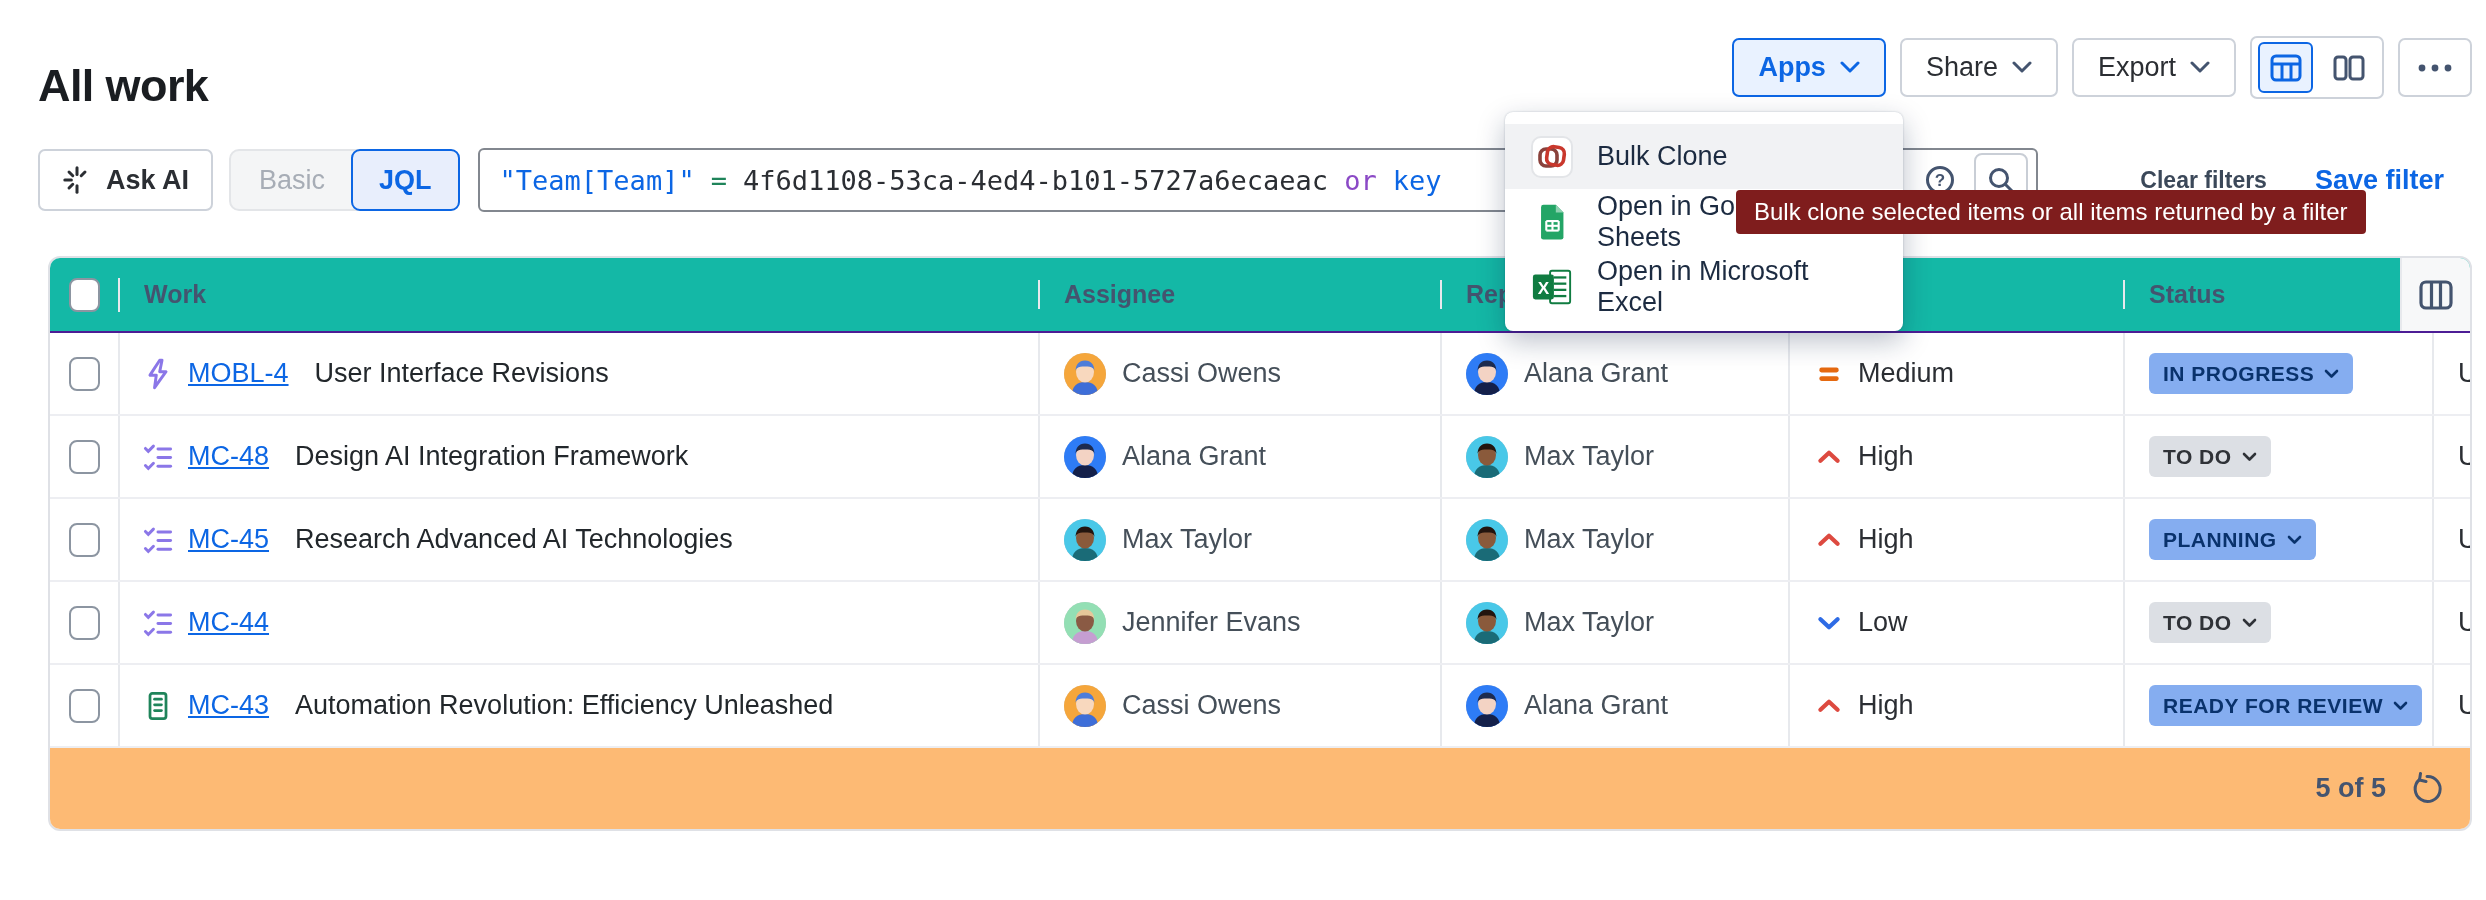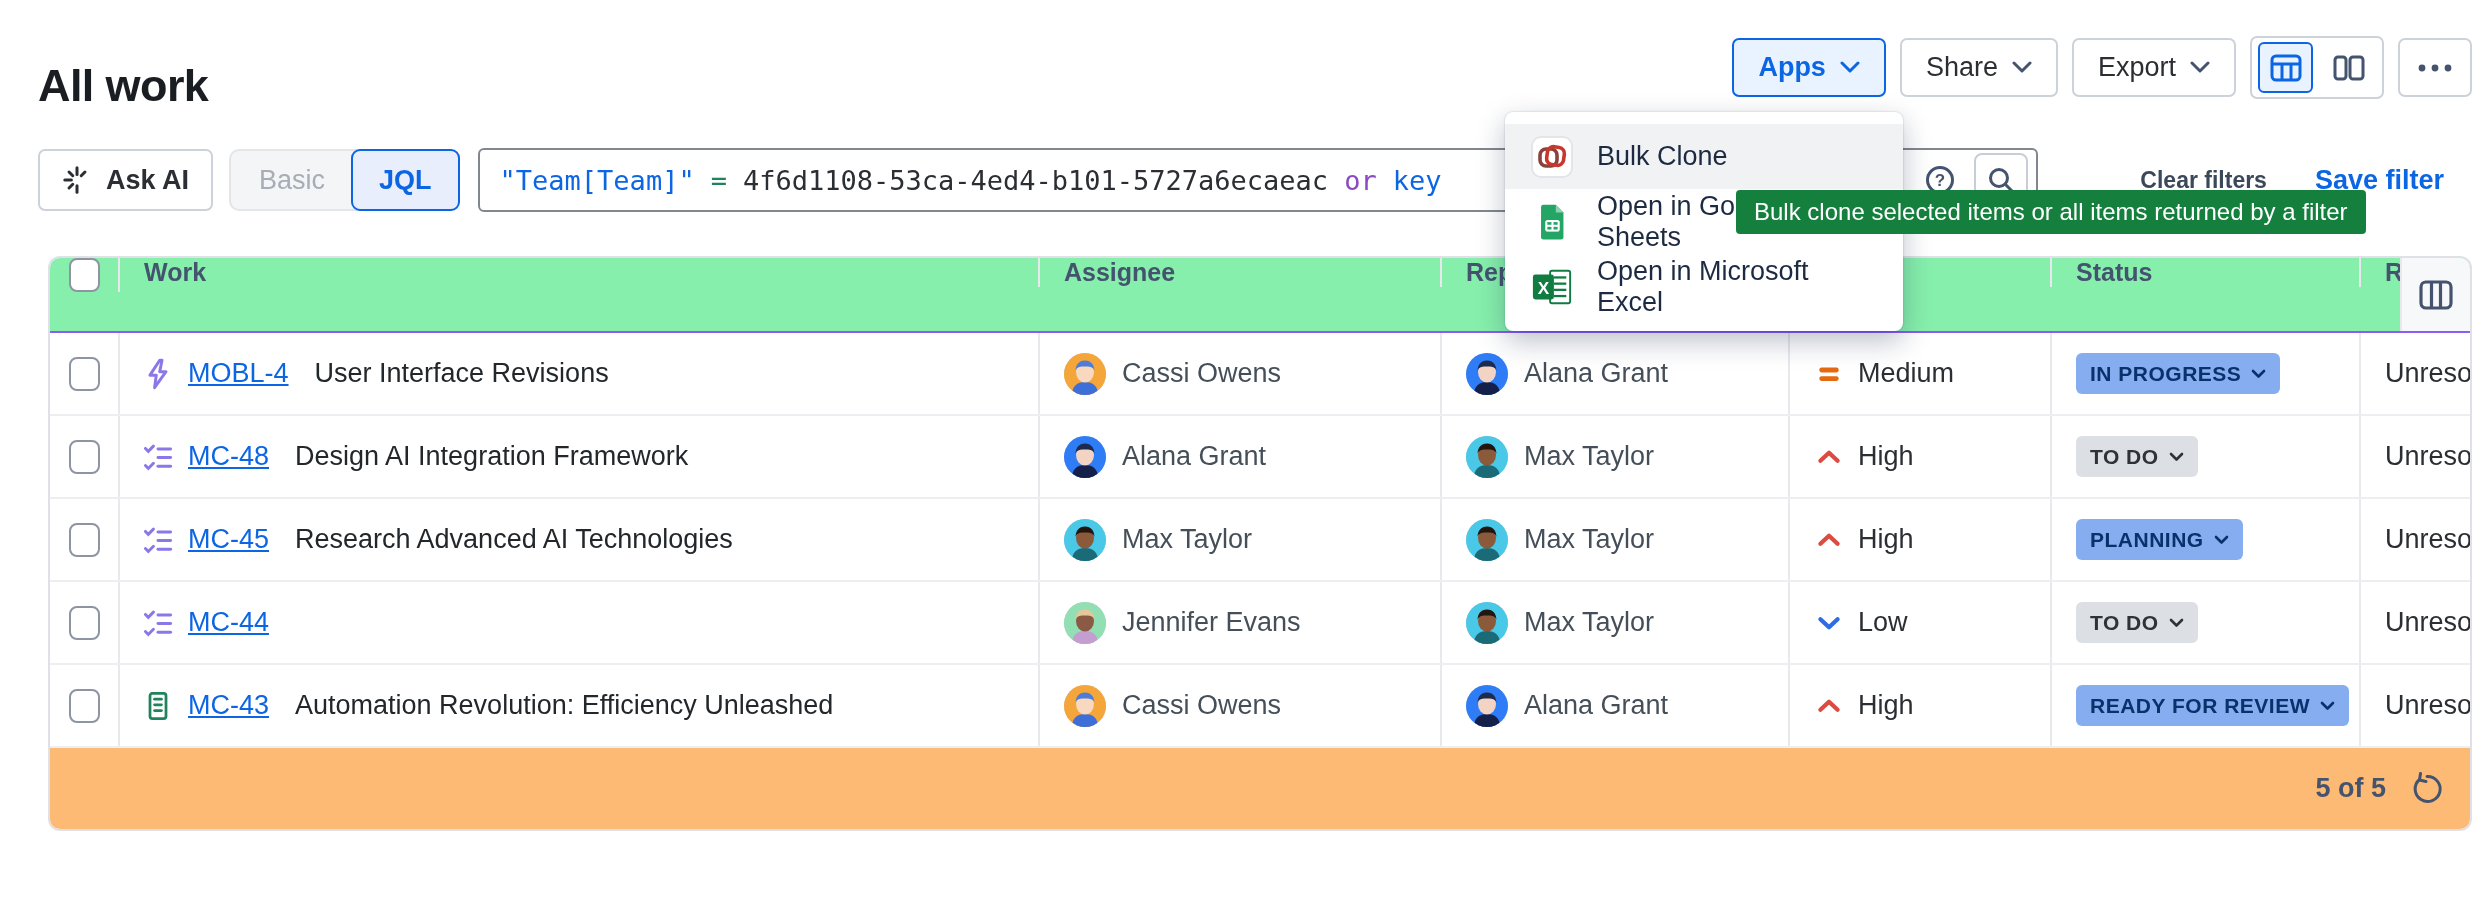--- a/index.html
+++ b/index.html
@@ -37,31 +37,31 @@
   .jql-icons{margin-left:auto;display:flex;align-items:center;gap:18px}
   .iconbtn{display:flex;align-items:center;justify-content:center}
   .searchbtn{width:54px;height:54px;border:2px solid #C9CED6;border-radius:8px;background:#fff;
     display:flex;align-items:center;justify-content:center}
   .clearfilters{margin-left:auto;font-size:23px;font-weight:600;color:#3B4859;cursor:pointer}
   .savefilter{margin-left:48px;margin-right:28px;font-size:27px;font-weight:600;color:#0C66E4;cursor:pointer}
 
   
   .table-wrap{position:absolute;left:48px;top:256px;width:2424px;height:575px;border:2px solid #DFE1E6;
     border-radius:12px;background:#fff;overflow:hidden;display:flex;flex-direction:column}
-  .thead{height:75px;flex:none;background:#86efac;display:flex;align-items:flex-start;
-    border-bottom:2px solid #8b5cf6;position:relative}
+  .thead{height:75px;flex:none;background:#14b8a6;display:flex;align-items:center;
+    border-bottom:2px solid #4c1d95;position:relative}
   .hcell{display:flex;align-items:center;padding-left:24px;font-size:25px;font-weight:600;color:#44546F;
     border-right:2px solid #E7E9ED;overflow:hidden;white-space:nowrap}
   .trow{height:83px;flex:none;display:flex;align-items:stretch;border-bottom:2px solid #EDEEF2;background:#fff}
   .cell{display:flex;align-items:center;border-right:2px solid #E7E9ED;overflow:hidden;white-space:nowrap}
   .c0{width:70px;justify-content:center;padding-left:0}
   .c1{width:920px}
   .c2{width:402px}
   .c3{width:348px}
-  .c4{width:262px}
+  .c4{width:335px}
   .c5{width:309px}
   .c6{flex:1;min-width:0;border-right:none}
   .cell.c1{gap:0;padding-left:22px}
   .cell.c2,.cell.c3{gap:16px;padding-left:24px}
   .cell.c4{gap:14px;padding-left:24px}
   .cell.c5{padding-left:24px}
   .cell.c6{padding-left:24px;font-size:27px;color:#2B2E33}
   .checkbox{width:31px;height:34px;border:2px solid #8C95A1;border-radius:8px;background:#fff;flex:none}
   .wt{width:32px;height:32px;flex:none;margin-right:14px;position:relative}
   .wt svg{display:none;position:absolute;left:0;top:0}
@@ -87,21 +87,21 @@
   .tfoot{flex:1;display:flex;align-items:center;justify-content:flex-end;gap:24px;padding-right:26px;
     font-size:27px;font-weight:600;color:#44546F;background:#fdba74}
   .refresh{cursor:pointer;display:flex}
 
   
   .apps-menu{position:absolute;left:1505px;top:112px;width:398px;height:219px;background:#fff;border-radius:8px;
     box-shadow:0 0 2px rgba(9,30,66,.25),0 10px 28px rgba(9,30,66,.28);padding:12px 0;z-index:40}
   .menu-item{height:65px;display:flex;align-items:center;gap:24px;padding:4px 26px;font-size:27px;color:#1C2B41;cursor:pointer}
   .menu-item.hovered{background:#F1F2F4}
   .menu-ic{width:42px;height:42px;flex:none;display:flex;align-items:center;justify-content:center}
-  .tooltip{position:absolute;left:1736px;top:190px;height:44px;background:#15803d;color:#fff;font-size:24px;
+  .tooltip{position:absolute;left:1736px;top:190px;height:44px;background:#7f1d1d;color:#fff;font-size:24px;
     display:flex;align-items:center;padding:0 18px;border-radius:4px;z-index:50;white-space:nowrap}
 </style>
 </head>
 <body>
 
 <h1 class="title">All work</h1>
 
 <div class="top-actions">
   <button class="btn apps">
     <span>Apps</span>

